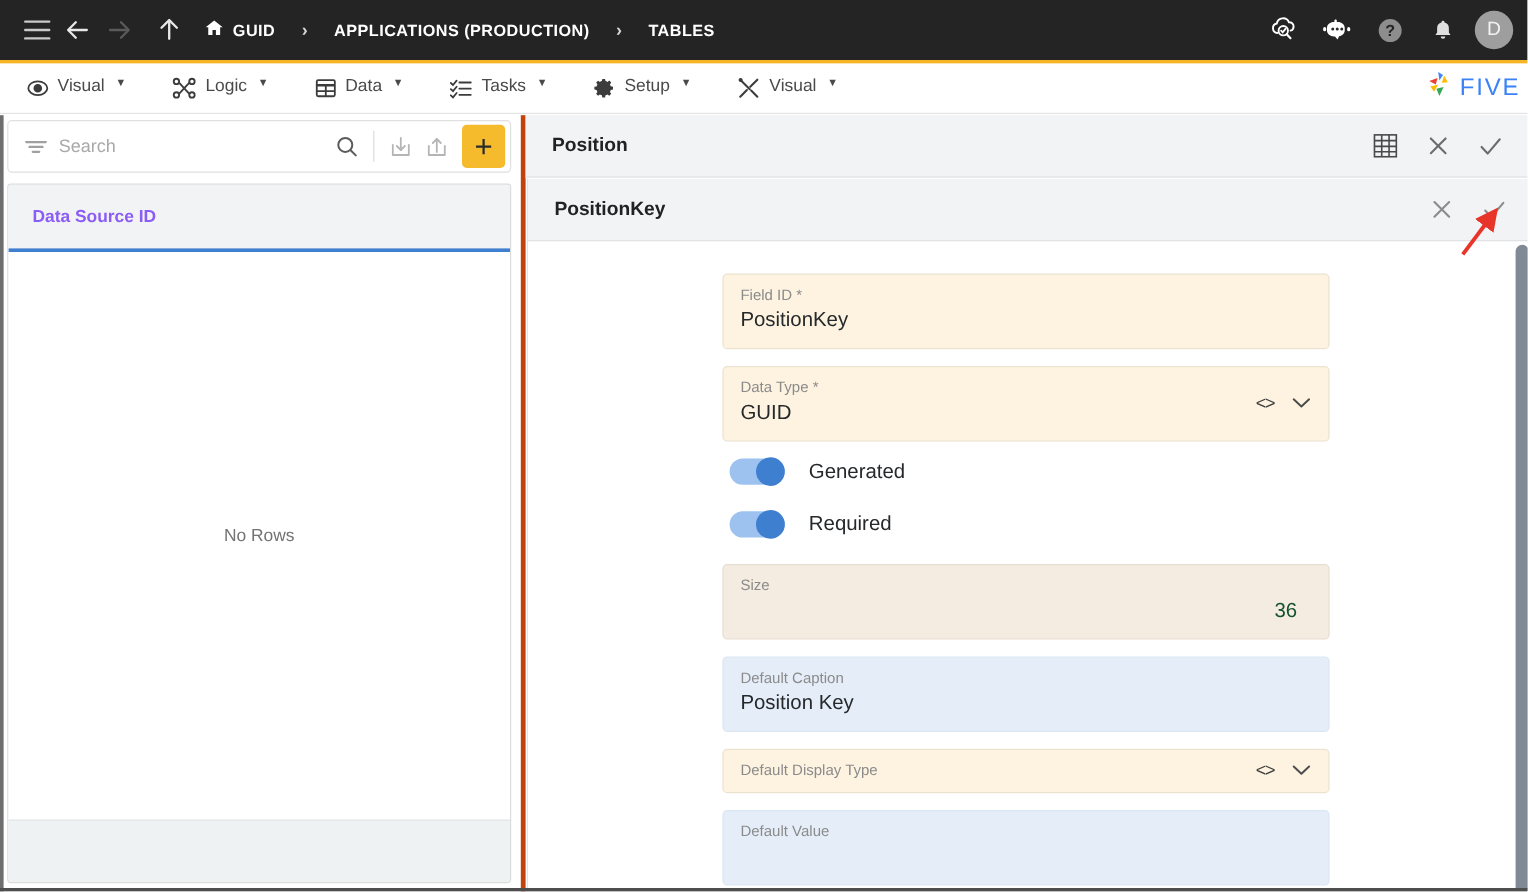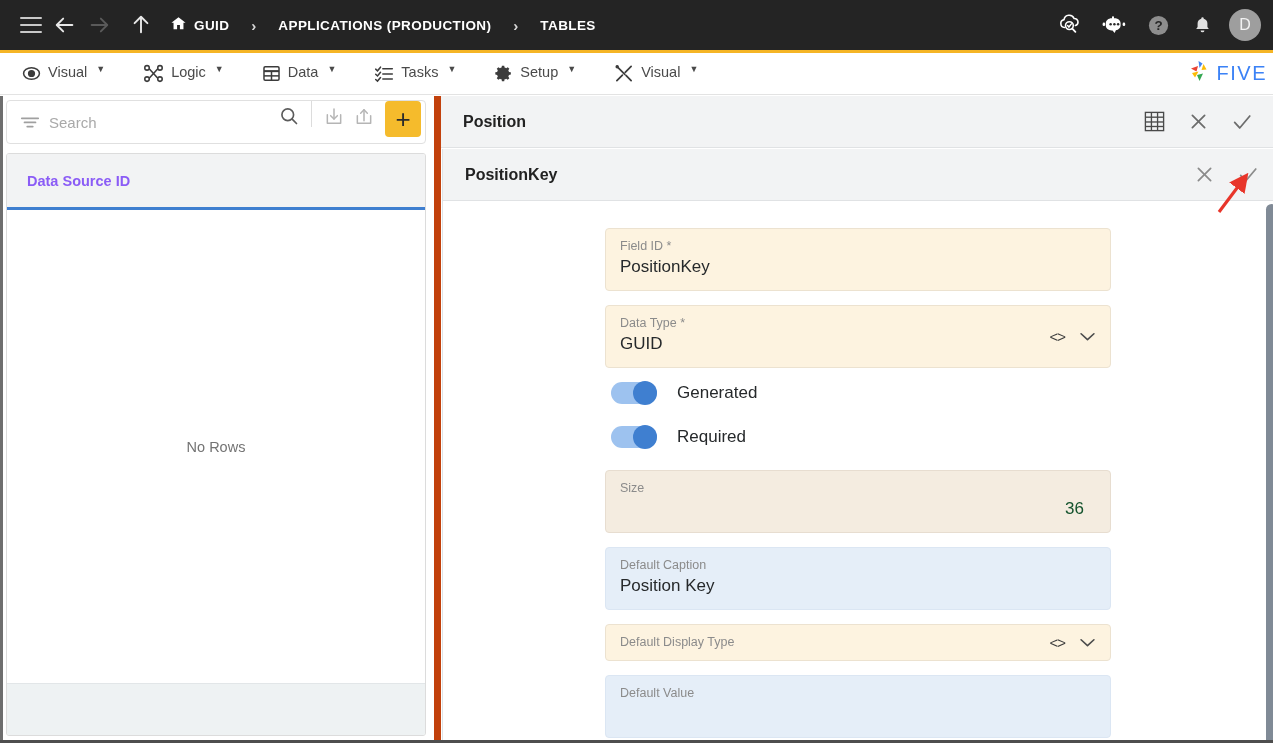--- a/index.html
+++ b/index.html
@@ -72,21 +72,21 @@
   
   .body-area { position:absolute; left:0; top:96px; width:1273px; height:647px; background:#fff; }
 
   
   .left-panel {
     position:absolute; left:6px; top:4px; width:420px; height:636px;
     display:flex; flex-direction:column;
   }
   .search-row {
     height:44px; border:1px solid #e0e0e0; border-radius:4px; background:#fff;
-    display:flex; padding:0 4px 0 10px; flex:none;
+    display:flex; align-items:center; padding:0 4px 0 10px; flex:none;
   }
   .filter-icon { width:26px; display:flex; align-items:center; justify-content:center; }
   .search-input {
     flex:1; border:0; outline:0; font-size:15px; color:#3b3b3b;
     background:transparent; padding-left:6px; font-family:"Liberation Sans", sans-serif;
   }
   .search-input::placeholder { color:#a9a9a9; }
   .sr-btn { width:30px; height:30px; display:flex; align-items:center; justify-content:center; }
   .sr-divider { width:1px; height:26px; background:#dcdcdc; margin:0 7px; }
   .plus-btn {
@@ -104,21 +104,21 @@
     padding-left:20px; border-bottom:3px solid #3f7fd0; flex:none;
   }
   .grid-head-label { font-size:14.5px; font-weight:bold; color:#8b5cf6; }
   .grid-body { flex:1; display:flex; align-items:center; justify-content:center; background:#fff; }
   .no-rows { font-size:14.5px; color:#737373; }
   .grid-foot { height:52px; background:#eef2f3; border-top:1px solid #e2e6e8; flex:none; }
 
   
   .right-panel {
     position:absolute; left:434px; top:0px; width:839px; height:647px;
-    background:#fff; border-left:7px solid #c2410c;
+    background:#fff; border-left:4px solid #c2410c;
   }
   .rp-header {
     height:52px; background:#f2f3f4; border-bottom:1px solid #e0e2e4;
     display:flex; align-items:center; padding:0 14px 0 22px;
   }
   .rp-title { font-size:16px; font-weight:bold; color:#222; }
   .rp-actions { margin-left:auto; display:flex; align-items:center; gap:10px; }
   .rp-btn {
     width:34px; height:34px; display:flex; align-items:center; justify-content:center;
     color:#6c6c6c;

